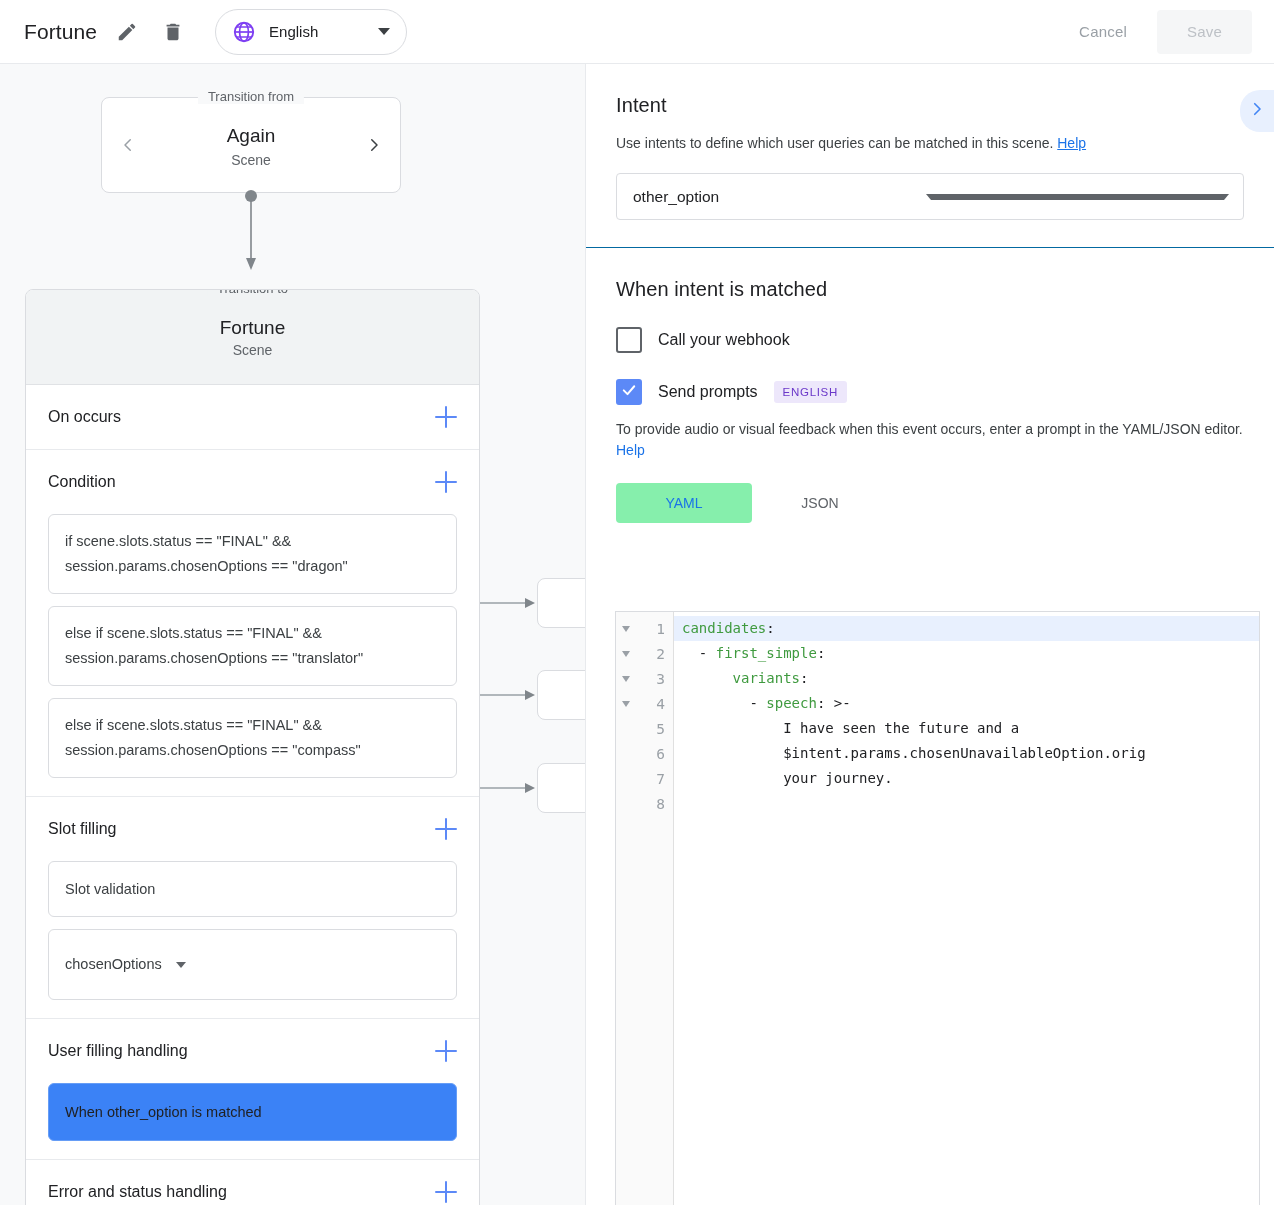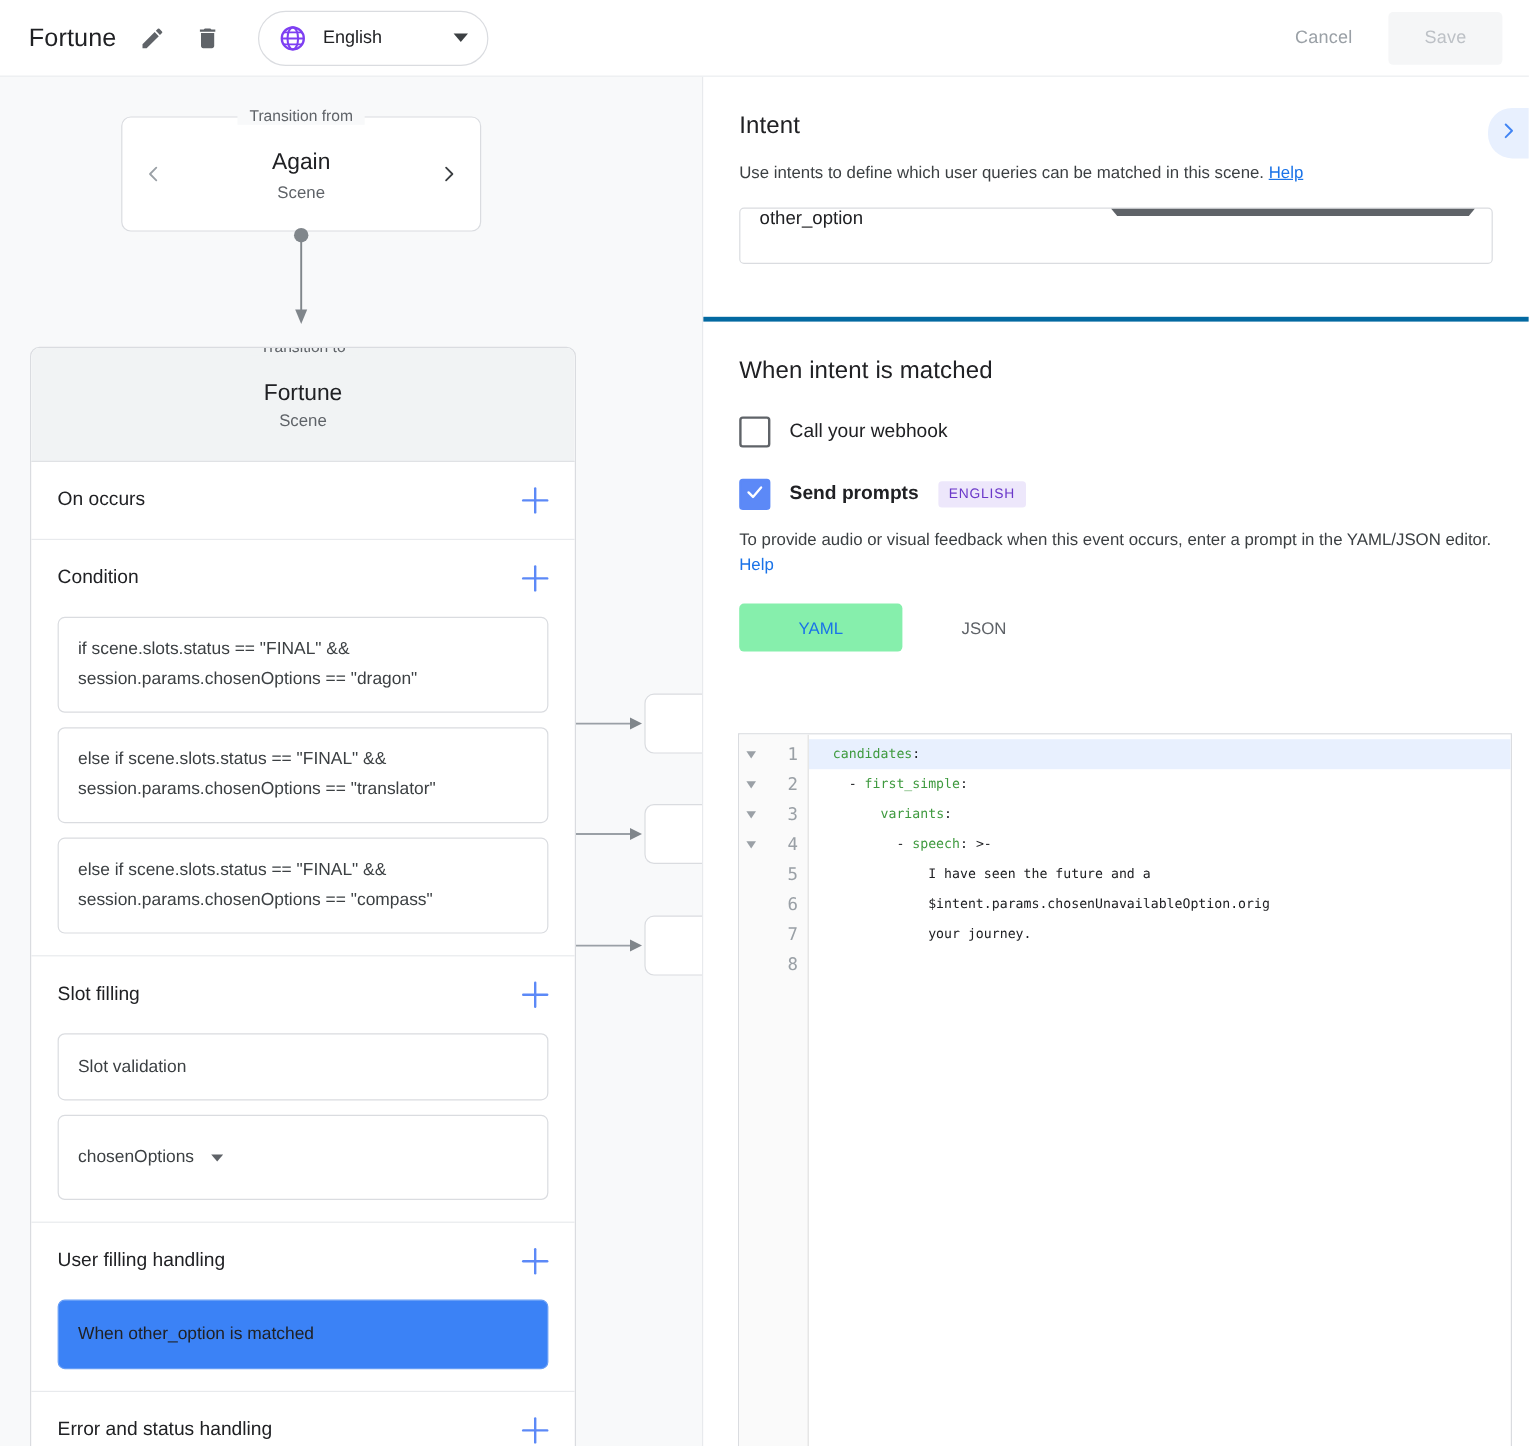--- a/index.html
+++ b/index.html
@@ -148,31 +148,31 @@
   }
 
   
   .ghost-card {
     position: absolute; left: 537px; width: 70px; height: 50px;
     border: 1px solid #dadce0; border-radius: 8px; background: #fff;
   }
 
   
   .rp-sec { padding: 0 30px; }
-  .rp-intent { padding-top: 30px; padding-bottom: 44px; border-bottom: 4px solid #0369a1; }
+  .rp-intent { padding-top: 30px; padding-bottom: 27px; border-bottom: 1px solid #0369a1; }
   .rp-h {
     font-size: 20px; color: #202124; font-weight: 400; letter-spacing: .1px;
   }
   .rp-desc { font-size: 14px; color: #3c4043; margin-top: 16px; line-height: 20px; }
   a.help { color: #1a73e8; text-decoration: underline; }
   a.help-p { color: #1a73e8; text-decoration: none; }
 
   .select-box {
     margin-top: 20px; height: 47px; border: 1px solid #dadce0; border-radius: 4px;
-    display: flex; align-items: flex-start; padding: 0 14px 0 16px;
+    display: flex; align-items: center; padding: 0 14px 0 16px;
     font-size: 15.5px; color: #202124; background: #fff; cursor: pointer;
   }
   .select-box span { flex: 1; }
   .caret-sm {
     width: 0; height: 0;
     border-left: 5px solid transparent; border-right: 5px solid transparent;
     border-top: 6px solid #5f6368;
   }
 
   .expand-btn {
@@ -187,21 +187,21 @@
   .chk-row { display: flex; align-items: center; margin-top: 26px; gap: 16px; }
   .checkbox {
     width: 26px; height: 26px; border: 2px solid #5f6368; border-radius: 3px;
     background: #fff; cursor: pointer; flex: 0 0 auto;
   }
   .checkbox.on {
     background: #5c89f7; border-color: #5c89f7;
     display: flex; align-items: center; justify-content: center;
   }
   .chk-label { font-size: 16px; color: #202124; }
-  .chk-label.b { font-weight: 700; }
+  .chk-label.b { font-weight: 400; }
   .badge {
     background: #ede7fb; color: #6b38c9; font-size: 11.5px;
     padding: 5px 9px; border-radius: 3px; letter-spacing: .7px; font-weight: 400;
   }
   .prompt-desc {
     font-size: 14px; color: #3c4043; line-height: 21px; margin-top: 14px;
     max-width: 640px;
   }
 
   .tabs { display: flex; margin-top: 22px; }
@@ -229,22 +229,22 @@
   .fold {
     position: absolute; left: 6px; width: 0; height: 0;
     border-left: 4.5px solid transparent; border-right: 4.5px solid transparent;
     border-top: 6px solid #9aa0a6; cursor: pointer;
   }
   .code {
     flex: 1; padding-top: 4px; position: relative; overflow: hidden;
   }
   .cl {
     height: 25px; line-height: 25px; white-space: pre;
-    font-family: "DejaVu Sans Mono", monospace; font-size: 11px;
-    color: #202124; padding-left: 20px;
+    font-family: "DejaVu Sans Mono", monospace; font-size: 14px;
+    color: #202124; padding-left: 8px;
   }
   .cl.hl { background: #e8f0fe; }
   .k { color: #3f9a3f; }
   .op { color: #202124; }
 </style>
 </head>
 <body>
 
 <div class="topbar">
   <div class="app-title">Fortune</div>

